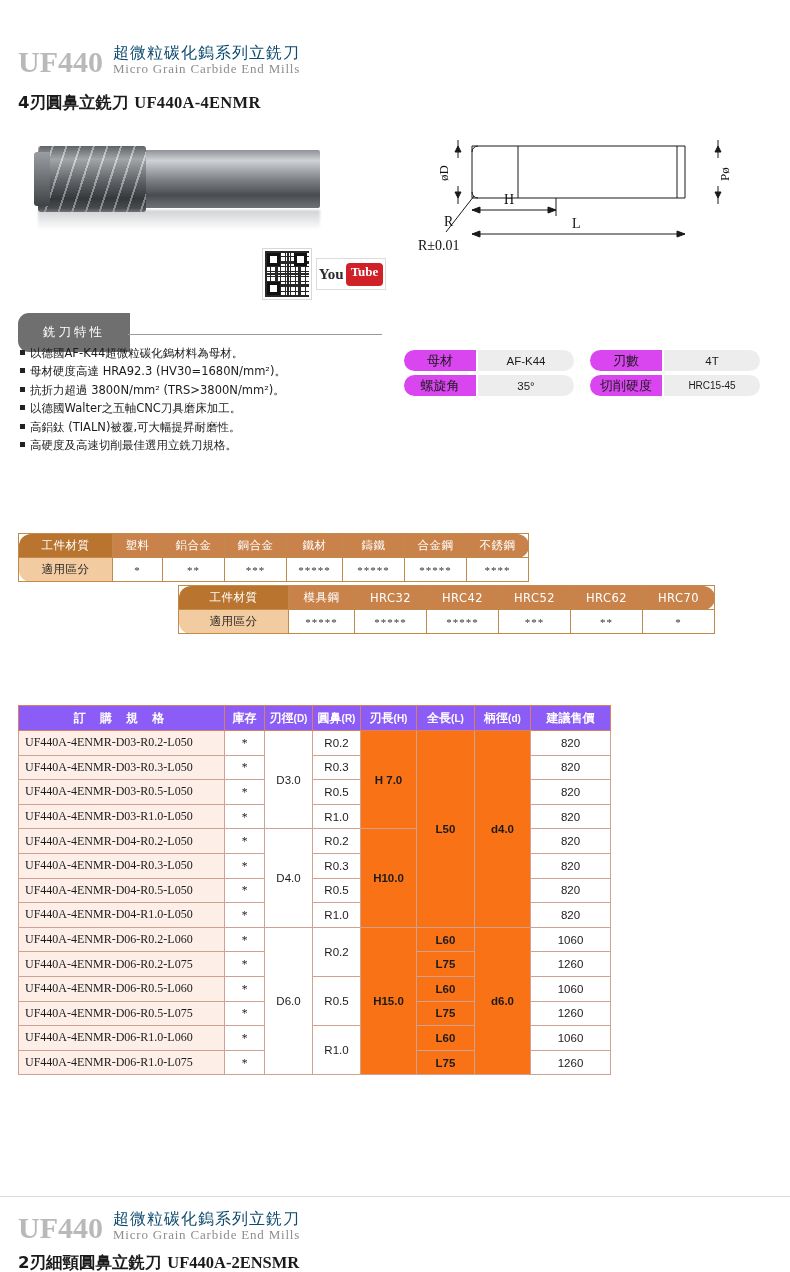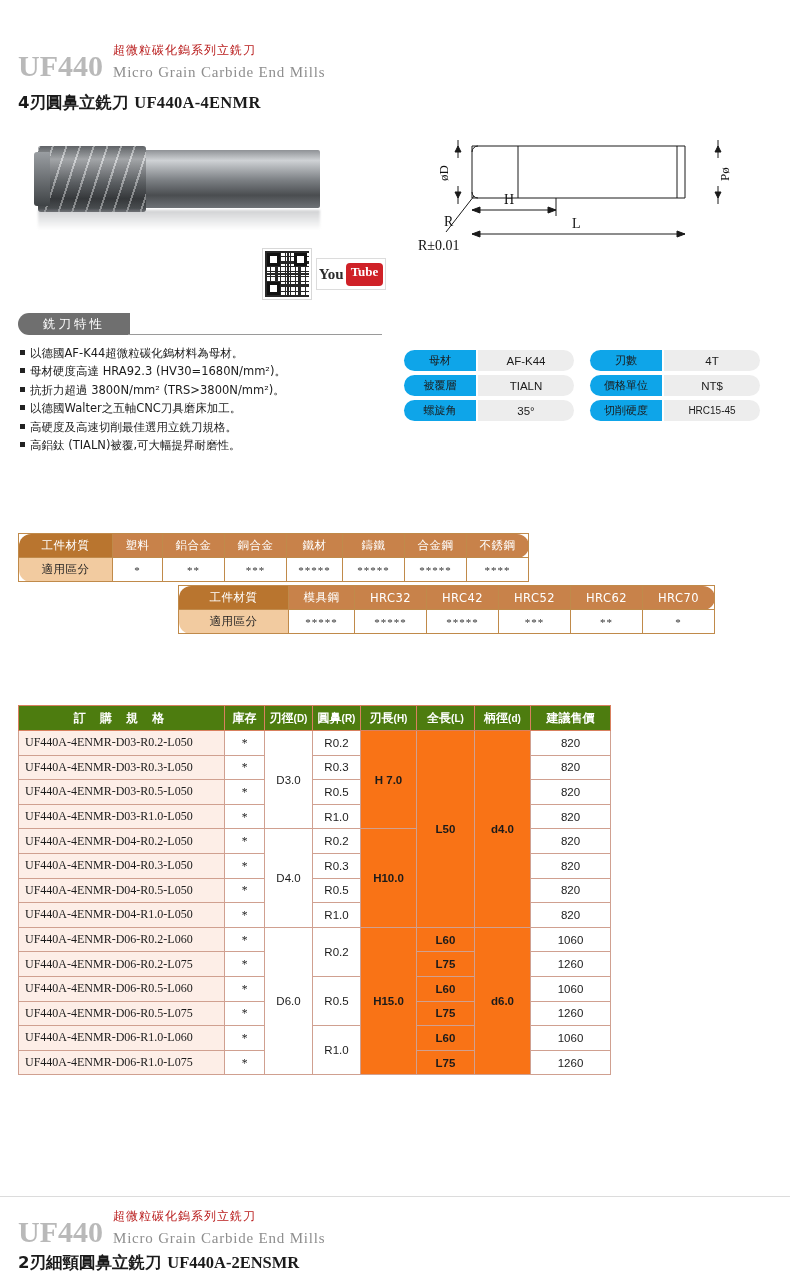--- a/index.html
+++ b/index.html
@@ -11,22 +11,22 @@
     font-family: "Liberation Sans", sans-serif;
     color: #1a1a1a;
     position: relative;
     overflow: hidden;
   }
   .page { position:relative; width:790px; height:1272px; }
 
   
   .brand-row { position:absolute; left:18px; top:44px; display:flex; align-items:flex-end; gap:10px; }
   .brand-uf { font-family:"Liberation Serif", serif; font-size:30px; font-weight:bold; color:#b9b9b9; letter-spacing:0px; line-height:1; }
-  .brand-cn { font-family:"DejaVu Sans", sans-serif; font-size:12px; color:#b91c1c; line-height:1.15; letter-spacing:1px; }
-  .brand-en { font-family:"Liberation Serif", serif; font-size:15px; color:#8e8e8e; letter-spacing:0.8px; line-height:1.15;margin-top:6px; }
+  .brand-cn { font-family:"DejaVu Sans", sans-serif; font-size:16px; color:#0c4a6e; line-height:1.15; letter-spacing:1px; }
+  .brand-en { font-family:"Liberation Serif", serif; font-size:13px; color:#8e8e8e; letter-spacing:0.8px; line-height:1.15; }
 
   .title-main { position:absolute; left:18px; top:92px; font-family:"DejaVu Sans", sans-serif; font-size:16.5px; font-weight:bold; color:#1b1b1b; }
   .title-main .code { font-family:"Liberation Serif", serif; font-size:16.5px; letter-spacing:0.3px; }
 
   
   .photo { position:absolute; left:20px; top:132px; width:300px; height:100px; }
   .photo .shank {
     position:absolute; left:118px; top:18px; width:182px; height:58px;
     background:linear-gradient(180deg,#8f9296 0%, #cfd2d5 18%, #7c8084 52%, #4a4d50 78%, #6e7276 100%);
     border-radius:2px;
@@ -59,33 +59,33 @@
   .qr-box .qr-corner { position:absolute; width:13px; height:13px; border:3px solid #111; background:#fff; }
   .yt { position:absolute; left:316px; top:258px; width:70px; height:32px; background:#fff; border:1px solid #dcdcdc; display:flex; align-items:center; justify-content:center; gap:2px; }
   .yt .you { font-family:"Liberation Serif", serif; font-size:15px; font-weight:bold; color:#2b2b2b; }
   .yt .tube { font-family:"Liberation Serif", serif; font-size:13px; font-weight:bold; color:#fff; background:#cf2127; border-radius:4px; padding:1px 5px 6px; }
 
   
   .draw { position:absolute; left:400px; top:126px; width:375px; height:136px; }
   .draw svg { display:block; }
 
   
-  .feat-tab { position:absolute; left:18px; top:313px; width:112px; height:22px; background:#6f6f6f; border-radius:11px 0 0 11px; color:#fff; font-family:"DejaVu Sans", sans-serif; font-size:12.5px; letter-spacing:3px; display:flex; align-items:center; justify-content:center; }
+  .feat-tab { position:absolute; left:18px; top:313px; width:112px; height:39px; background:#6f6f6f; border-radius:11px 0 0 11px; color:#fff; font-family:"DejaVu Sans", sans-serif; font-size:12.5px; letter-spacing:3px; display:flex; align-items:center; justify-content:center; }
   .feat-rule { position:absolute; left:128px; top:334px; width:254px; height:1px; background:#9a9a9a; }
   .feat-list { position:absolute; left:20px; top:344px; width:360px; font-family:"DejaVu Sans", sans-serif; font-size:11.5px; line-height:18.4px; color:#1b1b1b; }
   .feat-list .li { white-space:nowrap; }
   .feat-list .bullet { display:inline-block; width:5px; height:5px; background:#222; margin-right:5px; vertical-align:2px; }
 
   
   .chips { position:absolute; left:404px; top:350px; width:372px; }
   .chip-row { display:flex; gap:0px; margin-bottom:4px; }
   .chip-pair { display:flex; width:186px; }
   .chip-key {
-    width:72px; height:21px; background:#0ea5e9; border-radius:11px 0 0 11px;
-    font-family:"DejaVu Sans", sans-serif; font-size:11px; color:#1b1b1b;
+    width:72px; height:21px; background:#d946ef; border-radius:11px 0 0 11px;
+    font-family:"DejaVu Sans", sans-serif; font-size:13px; color:#1b1b1b;
     display:flex; align-items:center; justify-content:center;text-align:right;
   }
   .chip-val {
     width:96px; height:21px; background:#ededed; border-radius:0 11px 11px 0; margin-left:2px;
     font-family:"Liberation Sans", sans-serif; font-size:11.5px; color:#1b1b1b;
     display:flex; align-items:center; justify-content:center;
   }
   .chip-val.sm { font-size:10px; }
 
   
@@ -100,21 +100,21 @@
   .mtab tr.head td:first-child { border-top-left-radius:12px; border-bottom-left-radius:0; }
   .mtab tr.head td:last-child { border-top-right-radius:12px; border-bottom-right-radius:12px; }
   .mtab tr.body td:first-child { border-bottom-left-radius:12px; }
 
   
   .order { position:absolute; left:18px; top:705px; border-collapse:collapse; }
   .order th, .order td {
     border:1px solid #d0a090; font-family:"Liberation Sans", sans-serif; font-size:11.5px;
     text-align:center; height:24.6px; padding:0 2px; color:#1b1b1b;
   }
-  .order thead th { background:#4d7c0f; color:#ffffff; font-family:"DejaVu Sans", sans-serif; font-size:12px; height:25px; border-color:#d98060; }
+  .order thead th { background:#8b5cf6; color:#ffffff; font-family:"DejaVu Sans", sans-serif; font-size:12px; height:25px; border-color:#d98060; }
   .order thead th.spec { letter-spacing:5px; }
   .order thead th small { font-family:"Liberation Sans", sans-serif; font-size:10px; letter-spacing:0; }
   .order td.code { text-align:left; padding-left:6px; font-family:"Liberation Serif", serif; font-size:12px; background:#fdeee7; white-space:nowrap; }
   .order td.stock { background:#ffffff; font-family:"Liberation Serif", serif; }
   .order td.val { background:#ffffff; }
   .order td.hl { background:#f97316; font-weight:bold; font-family:"Liberation Sans", sans-serif; }
   .order td.price { background:#ffffff; }
   .w-code { width:206px; } .w-stock { width:40px; } .w-d { width:48px; }
   .w-r { width:48px; } .w-h { width:56px; } .w-l { width:58px; } .w-sd { width:56px; } .w-price { width:80px; }
 
@@ -219,47 +219,37 @@
     </svg>
   </div>
 
   <div class="feat-tab">銑刀特性</div>
   <div class="feat-rule"></div>
   <div class="feat-list">
     <div class="li"><span class="bullet"></span><span>以德國AF-K44超微粒碳化鎢材料為母材。</span></div>
     <div class="li"><span class="bullet"></span><span>母材硬度高達 HRA92.3 (HV30=1680N/mm²)。</span></div>
     <div class="li"><span class="bullet"></span><span>抗折力超過 3800N/mm² (TRS&gt;3800N/mm²)。</span></div>
     <div class="li"><span class="bullet"></span><span>以德國Walter之五軸CNC刀具磨床加工。</span></div>
+    <div class="li"><span class="bullet"></span><span>高鋁鈦 (TIALN)被覆,可大幅提昇耐磨性。</span></div>
     <div class="li"><span class="bullet"></span><span>高硬度及高速切削最佳選用立銑刀規格。</span></div>
-    <div class="li"><span class="bullet"></span><span>高鋁鈦 (TIALN)被覆,可大幅提昇耐磨性。</span></div>
   </div>
 
   <div class="chips">
     <div class="chip-row">
       <div class="chip-pair">
         <div class="chip-key">母材</div>
         <div class="chip-val">AF-K44</div>
       </div>
       <div class="chip-pair">
         <div class="chip-key">刃數</div>
         <div class="chip-val">4T</div>
       </div>
     </div>
     <div class="chip-row">
       <div class="chip-pair">
-        <div class="chip-key">被覆層</div>
-        <div class="chip-val">TIALN</div>
-      </div>
-      <div class="chip-pair">
-        <div class="chip-key">價格單位</div>
-        <div class="chip-val">NT$</div>
-      </div>
-    </div>
-    <div class="chip-row">
-      <div class="chip-pair">
         <div class="chip-key">螺旋角</div>
         <div class="chip-val">35°</div>
       </div>
       <div class="chip-pair">
         <div class="chip-key">切削硬度</div>
         <div class="chip-val sm">HRC15-45</div>
       </div>
     </div>
   </div>
 

